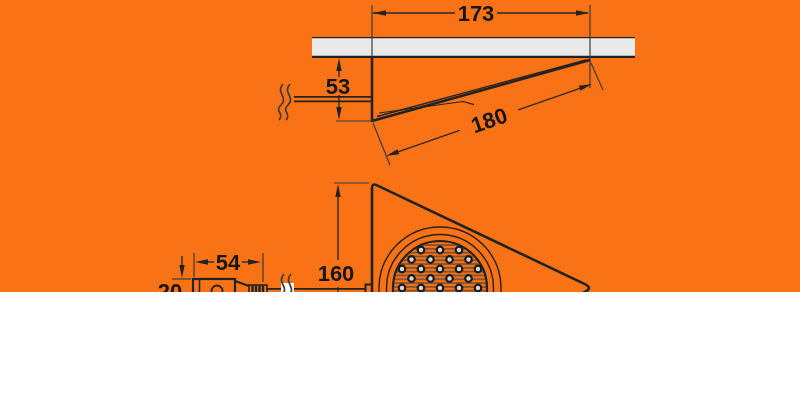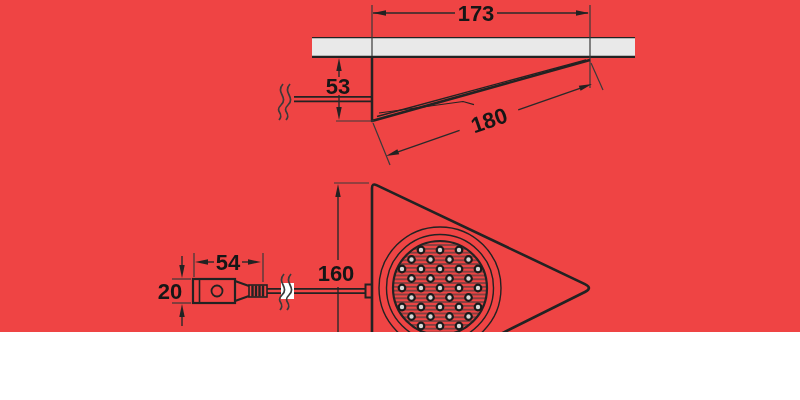--- a/index.html
+++ b/index.html
@@ -1,16 +1,16 @@
 <!DOCTYPE html>
 <html><head>
 <meta charset="utf-8">
 <style>
   html,body{margin:0;padding:0;background:#ffffff;}
-  #canvas{position:relative;width:800px;height:332px;background:#ef4444;overflow:hidden;
+  #canvas{position:relative;width:800px;height:292px;background:#f97316;overflow:hidden;
           font-family:"Liberation Sans","DejaVu Sans",sans-serif;}
   svg text{font-family:"Liberation Sans","DejaVu Sans",sans-serif;font-weight:bold;
            font-size:22px;fill:#161616;}
   svg .dimline{stroke:#2a2a2a;stroke-width:1.4;fill:none;}
   svg .extline{stroke:#3a3a3a;stroke-width:1.2;fill:none;}
   svg .extgray{stroke:#8a8a8a;stroke-width:2;fill:none;}
   svg .body{stroke:#222222;fill:none;}
   svg .arrow{fill:#222222;stroke:none;}
   svg .squiggle{stroke:#3a3a3a;stroke-width:1.7;fill:none;}
 </style>

